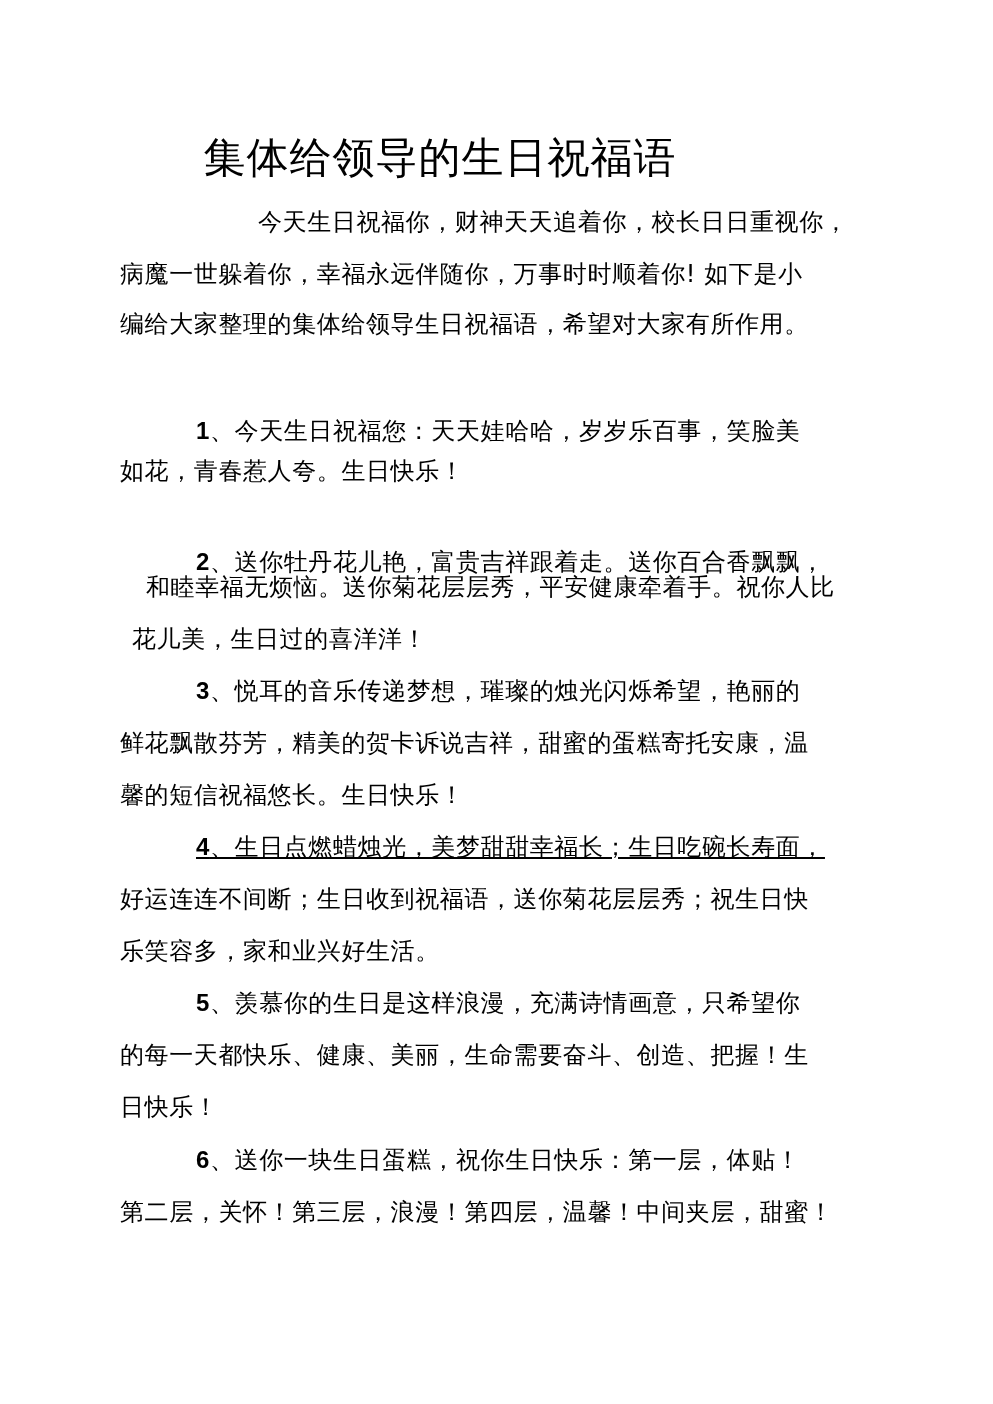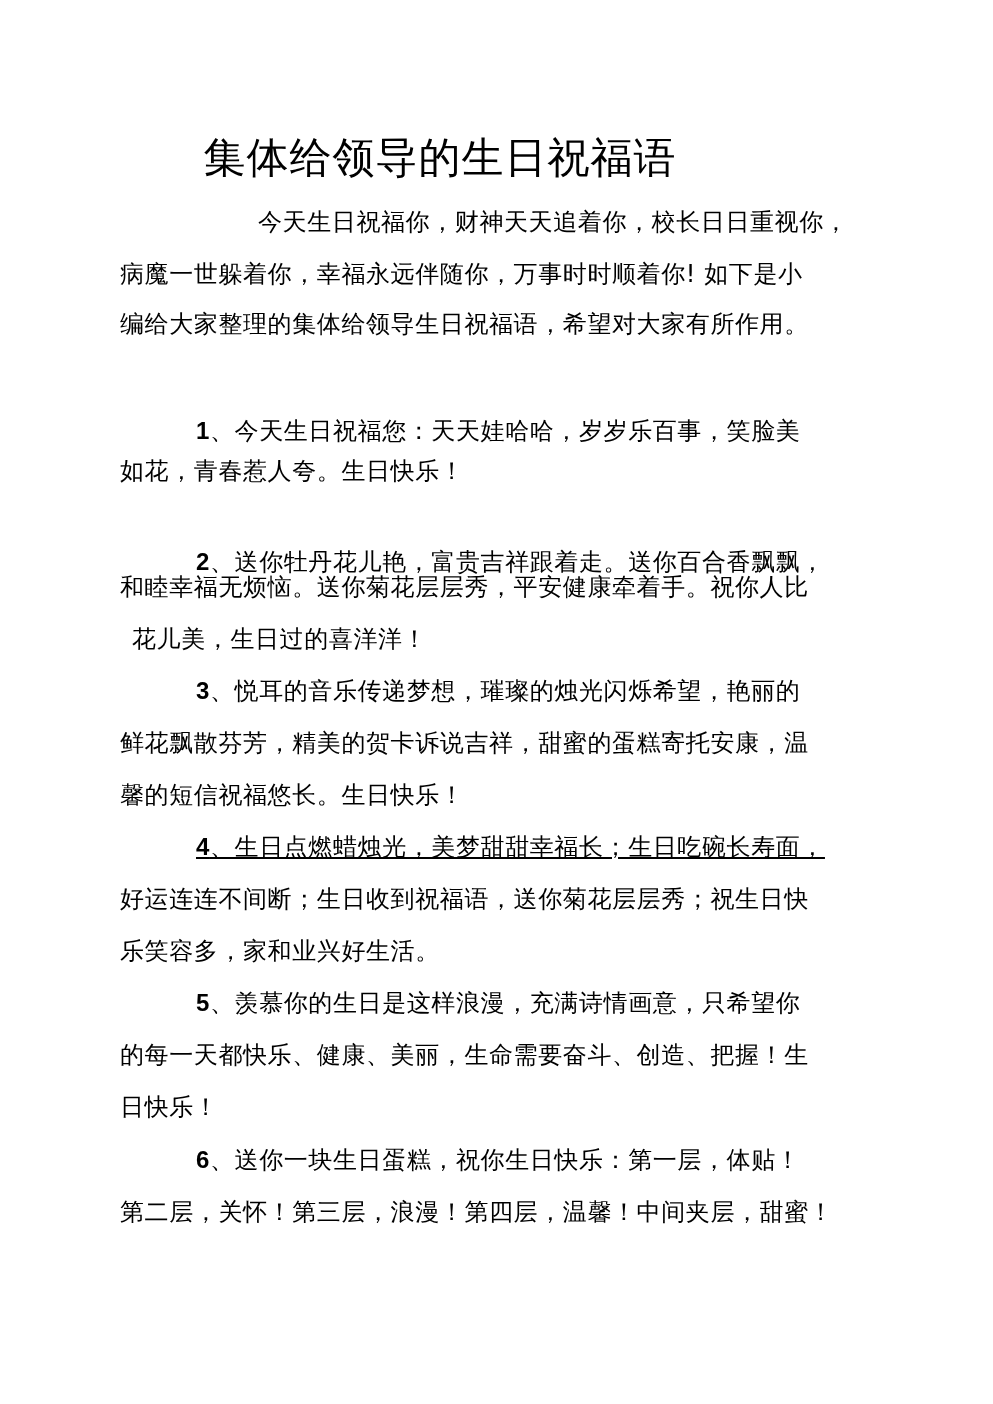--- a/index.html
+++ b/index.html
@@ -58,21 +58,21 @@
   <div class="title" style="top:132px;">集体给领导的生日祝福语</div>
 
   <div class="line indent-intro" style="top:206px;">今天生日祝福你，财神天天追着你，校长日日重视你，</div>
   <div class="line" style="top:258px;">病魔一世躲着你，幸福永远伴随你，万事时时顺着你!   如下是小</div>
   <div class="line" style="top:308px;">编给大家整理的集体给领导生日祝福语，希望对大家有所作用。</div>
 
   <div class="line indent-item" style="top:415px;"><span class="num">1</span><span>、今天生日祝福您：天天娃哈哈，岁岁乐百事，笑脸美</span></div>
   <div class="line" style="top:457px;font-family:Liberation Mono, monospace;">如花，青春惹人夸。生日快乐！</div>
 
   <div class="line indent-item" style="top:519px;margin-top:27px;"><span class="num">2</span><span>、送你牡丹花儿艳，富贵吉祥跟着走。送你百合香飘飘，</span></div>
-  <div class="line" style="top:571px;">和睦幸福无烦恼。送你菊花层层秀，平安健康牵着手。祝你人比</div>
+  <div class="line" style="top:571px;margin-left:26px;">和睦幸福无烦恼。送你菊花层层秀，平安健康牵着手。祝你人比</div>
   <div class="line" style="top:623px;margin-left:12px;">花儿美，生日过的喜洋洋！</div>
 
   <div class="line indent-item" style="top:675px;"><span class="num">3</span><span>、悦耳的音乐传递梦想，璀璨的烛光闪烁希望，艳丽的</span></div>
   <div class="line" style="top:727px;">鲜花飘散芬芳，精美的贺卡诉说吉祥，甜蜜的蛋糕寄托安康，温</div>
   <div class="line" style="top:779px;">馨的短信祝福悠长。生日快乐！</div>
 
   <div class="line indent-item" style="top:831px;text-decoration:underline;"><span class="num">4</span><span>、生日点燃蜡烛光，美梦甜甜幸福长；生日吃碗长寿面，</span></div>
   <div class="line" style="top:883px;">好运连连不间断；生日收到祝福语，送你菊花层层秀；祝生日快</div>
   <div class="line" style="top:935px;">乐笑容多，家和业兴好生活。</div>
 

